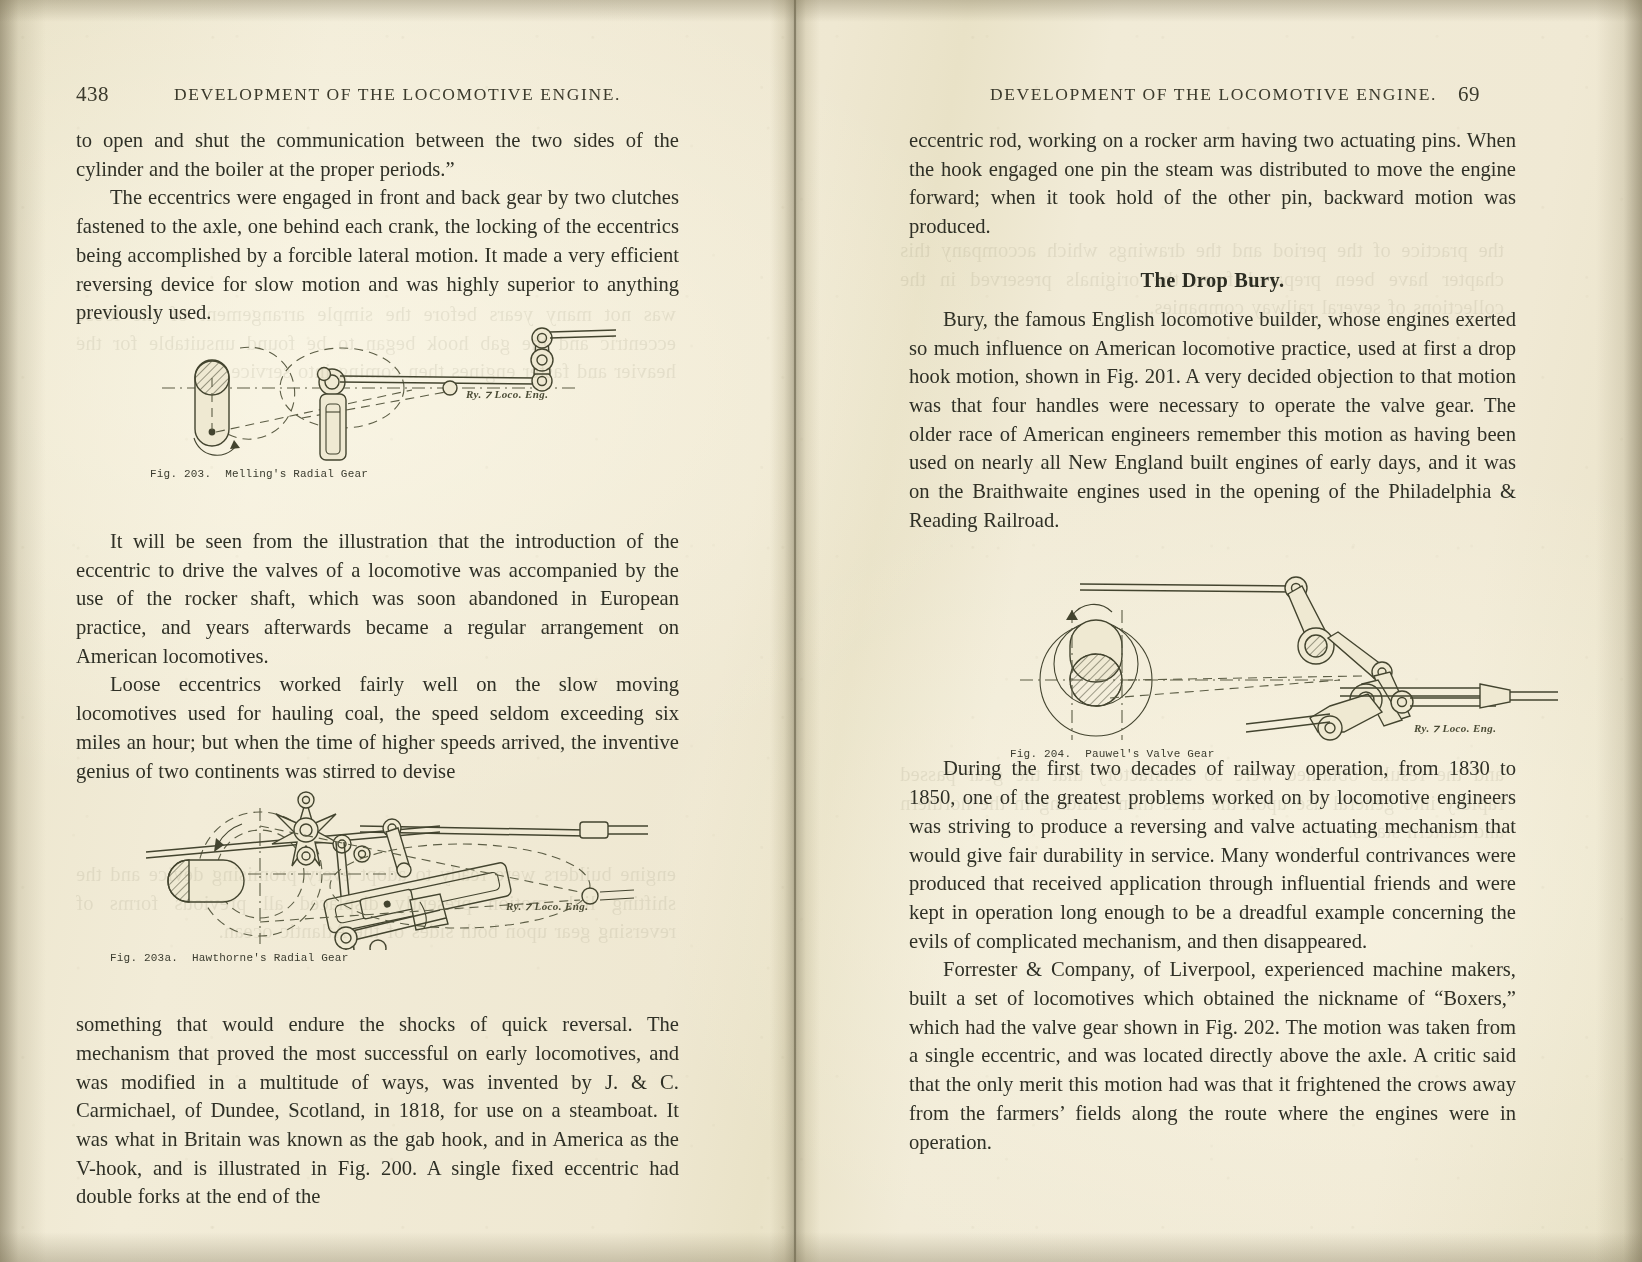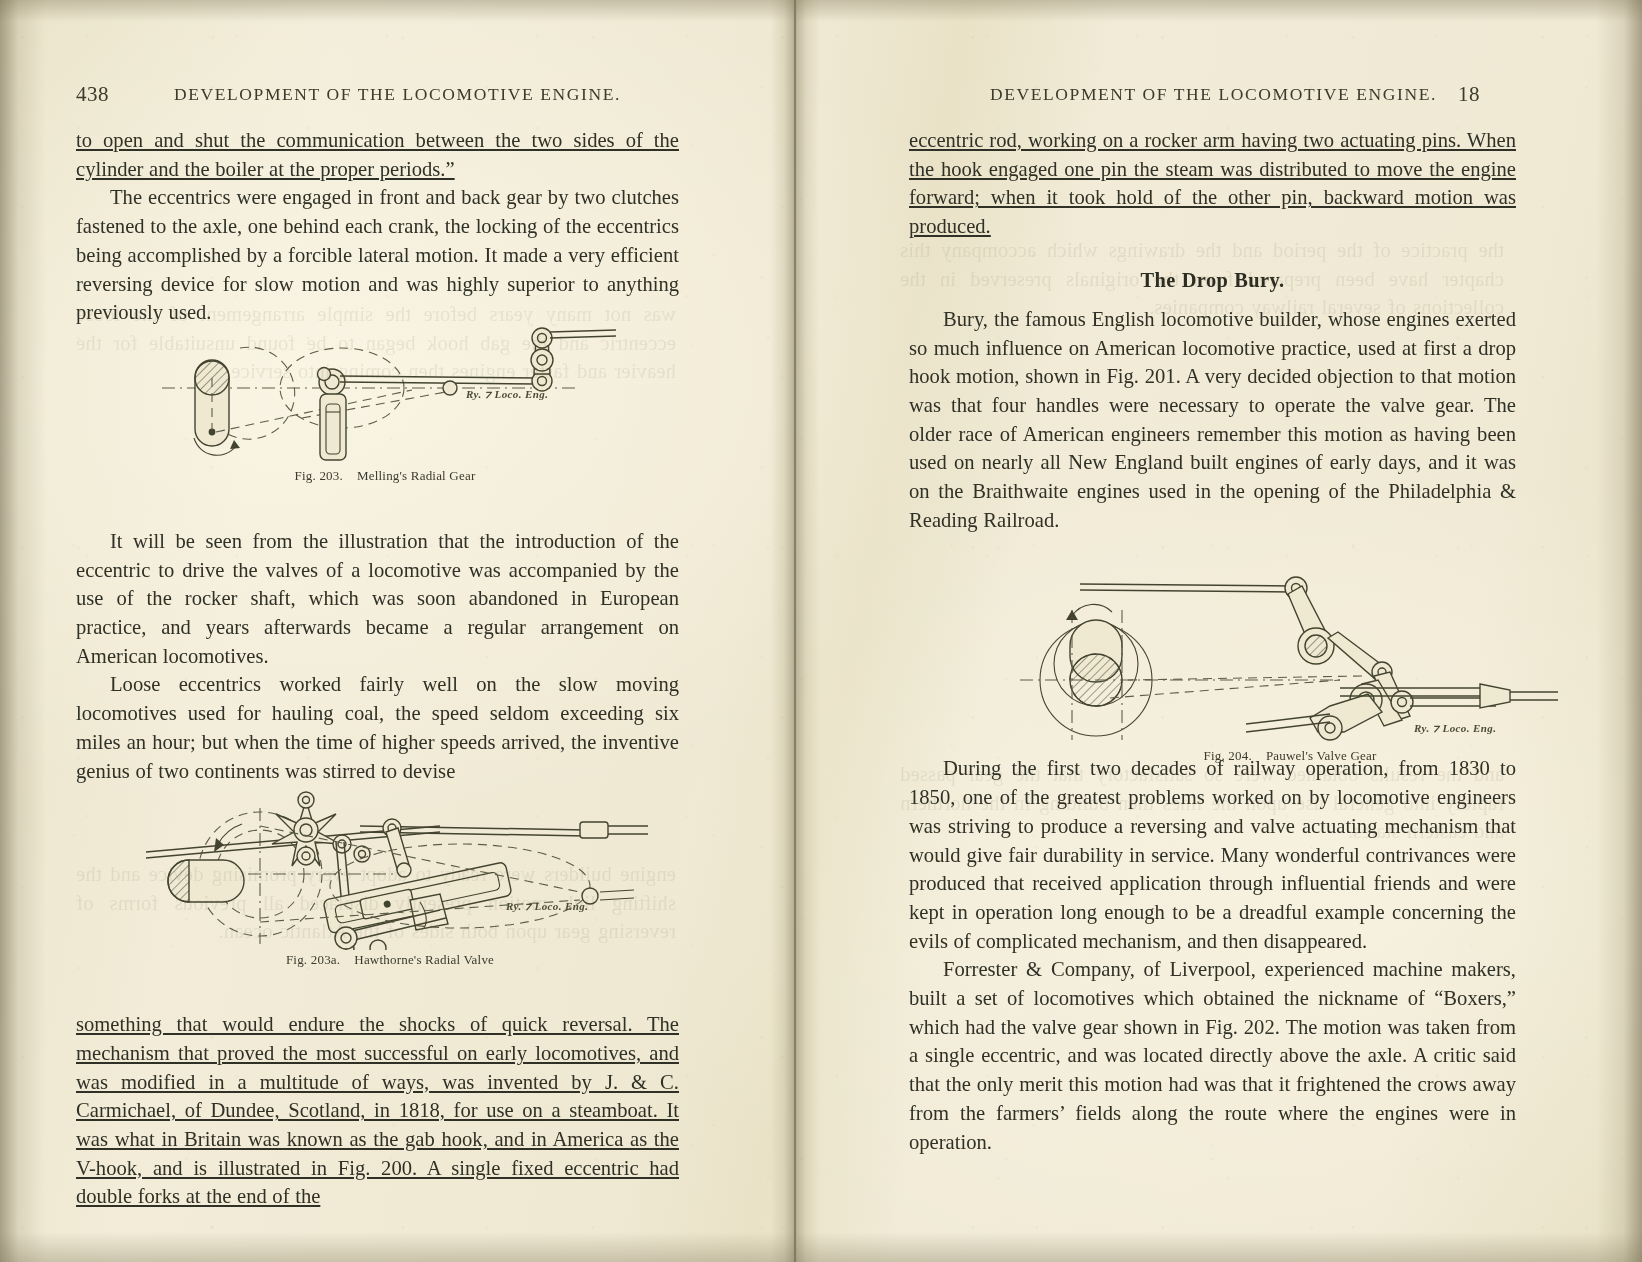--- a/index.html
+++ b/index.html
@@ -153,42 +153,42 @@
     word-spacing: .5px;
   }
   #col-left  { left: 76px;  top: 126px; width: 603px; }
   #col-right { left: 89px;  top: 126px; width: 607px; }
 
   p.para {
     margin: 0;
     text-indent: 34px;
     text-align: justify;
   }
-  p.para.noindent { text-indent: 0; text-decoration: underline; }
+  p.para.noindent { text-indent: 0; }
 
   h2.section-head {
     margin: 26px 0 12px 0;
     font-size: 20.4px;
     line-height: 26px;
     font-weight: bold;
     text-align: center;
     letter-spacing: .4px;
     color: #2b2c22;
     font-family: "Liberation Serif", serif;
   }
 
   
   .figure {
     position: absolute;
   }
   .figure svg { display: block; }
   .fig-caption {
-    text-align: center;
-    font-family: Liberation Serif, serif;
-    font-size: 13px;
+    text-align: left;
+    font-family: Liberation Mono, monospace;
+    font-size: 11px;
     color: #3a3b2e;
     letter-spacing: .2px;
     margin-top: 6px;
     white-space: nowrap;
   }
   .fig-caption .num { margin-right: 14px; }
 
   .ink     { stroke: #43442f; fill: none; stroke-width: 1.5; }
   .ink-thin{ stroke: #43442f; fill: none; stroke-width: 1.1; }
   .ink-dash{ stroke: #5c5d45; fill: none; stroke-width: 1.1; stroke-dasharray: 9 6; }
@@ -354,41 +354,41 @@
 
         <line class="ink" x1="238" y1="150" x2="330" y2="128"></line>
         <line class="ink" x1="244" y1="158" x2="336" y2="136"></line>
         <circle class="white-f" cx="236" cy="156" r="11"></circle>
         <circle class="white-f" cx="236" cy="156" r="5"></circle>
         <circle class="white-f" cx="268" cy="166" r="8"></circle>
 
         <text class="wm" x="396" y="128">Ry. ⁊ Loco. Eng.</text>
       </svg>
       <div class="fig-caption" style="margin-top:2px;">
-        <span class="num">Fig. 203a.</span><span>Hawthorne's Radial Valve</span>
+        <span class="num">Fig. 203a.</span><span>Hawthorne's Radial Gear</span>
       </div>
     </div>
 
     <div class="showthrough" style="left:76px; top:300px; width:600px;">
       was not many years before the simple arrangement of the loose
       eccentric and the gab hook began to be found unsuitable for the
       heavier and faster engines then coming into service.
     </div>
     <div class="showthrough" style="left:76px; top:860px; width:600px;">
       engine builders were ready to adopt every promising device and the
       shifting link motion presently displaced all previous forms of
       reversing gear upon both sides of the Atlantic ocean.
     </div>
   </div>
 
   <div class="page" id="page-right">
 
     <div class="running-head" style="left:170px;">DEVELOPMENT OF THE LOCOMOTIVE ENGINE.</div>
 
-    <div class="folio" style="left:638px;">18</div>
+    <div class="folio" style="left:638px;">69</div>
 
     <div class="column" id="col-right">
 
       <p class="para noindent">eccentric rod, working on a rocker arm having two actuating pins. When the hook engaged one pin the steam was distributed to move the engine forward; when it took hold of the other pin, backward motion was produced.</p>
 
 
       <h2 class="section-head">The Drop Bury.</h2>
 
       <p class="para">Bury, the famous English locomotive builder, whose engines exerted so much influence on American locomotive practice, used at first a drop hook motion, shown in Fig. 201. A very decided objection to that motion was that four handles were necessary to operate the valve gear. The older race of American engineers remember this motion as having been used on nearly all New England built engines of early days, and it was on the Braithwaite engines used in the opening of the Philadelphia &amp; Reading Railroad.</p>
 

